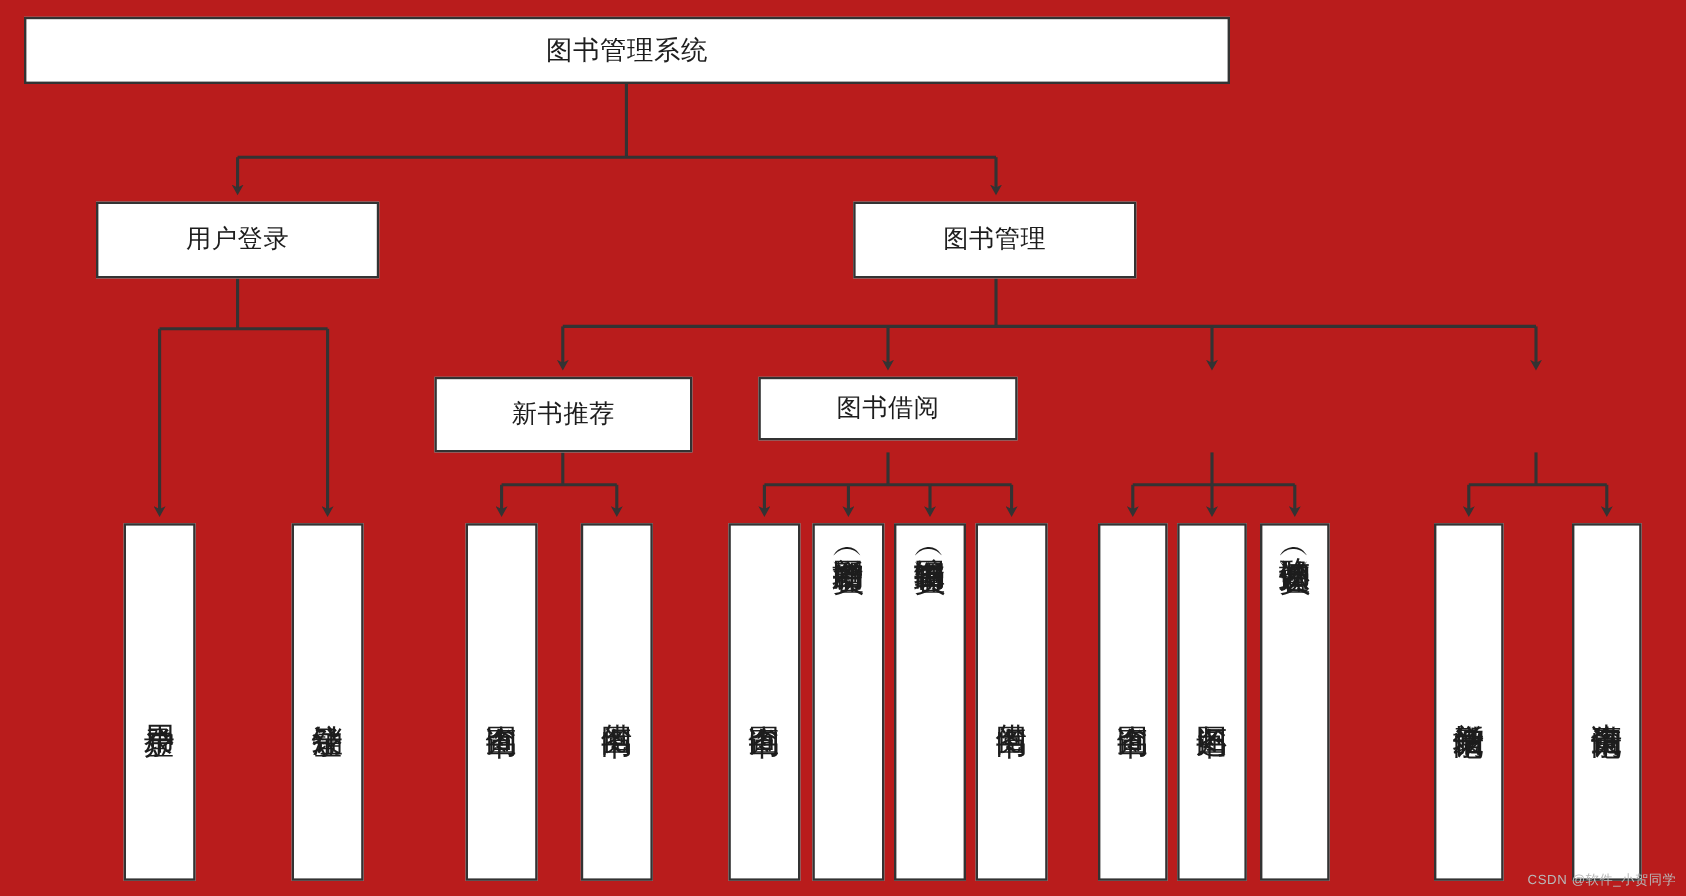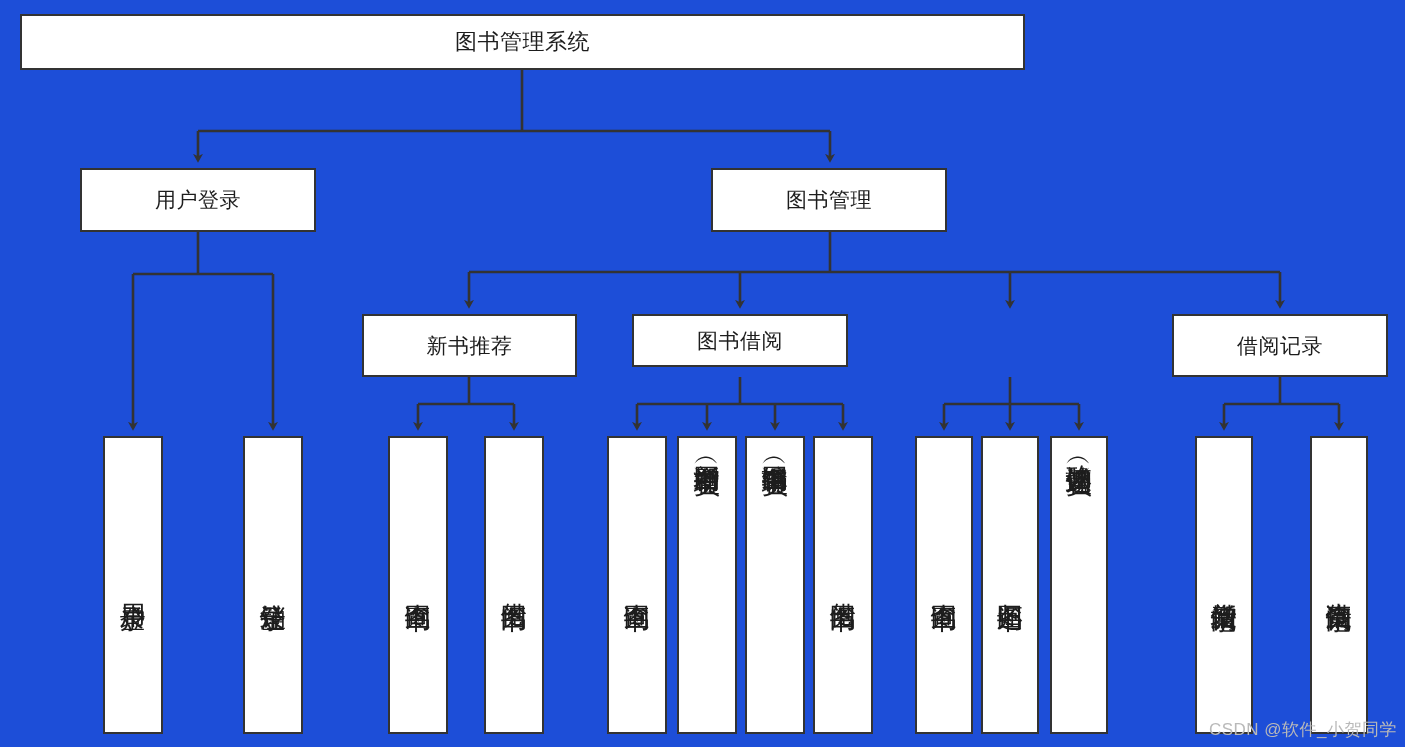--- a/index.html
+++ b/index.html
@@ -8,21 +8,21 @@
     padding: 0;
     background: #ffffff;
   }
   body {
     font-family: "Liberation Sans", "DejaVu Sans", sans-serif;
   }
   #canvas {
     position: relative;
     width: 1405px;
     height: 747px;
-    background: #1d4ed8;
+    background: #b91c1c;
     overflow: hidden;
   }
   svg.edges {
     position: absolute;
     left: 0;
     top: 0;
     width: 1405px;
     height: 747px;
     pointer-events: none;
   }
@@ -65,21 +65,21 @@
     white-space: nowrap;
   }
   .node.vert.centered {
     align-items: center;
     padding-top: 0;
   }
   .watermark {
     position: absolute;
     right: 8px;
     bottom: 6px;
-    font-size: 17px;
+    font-size: 11px;
     color: #b9b9b9;
     white-space: nowrap;
     z-index: 5;
     letter-spacing: 0.5px;
   }
 </style>
 </head>
 <body>
 
 <div id="canvas">
@@ -144,23 +144,20 @@
   <div class="node horiz" style="left:711px; top:168px; width:236px; height:64px;">
     <span class="lbl">图书管理</span>
   </div>
 
   <div class="node horiz" style="left:362px; top:314px; width:215px; height:63px;">
     <span class="lbl">新书推荐</span>
   </div>
   <div class="node horiz" style="left:632px; top:314px; width:216px; height:53px;">
     <span class="lbl">图书借阅</span>
   </div>
-  <div class="node horiz" style="left:1172px; top:314px; width:216px; height:63px;">
-    <span class="lbl">借阅记录</span>
-  </div>
 
   <div class="node vert centered" style="left:103px; top:436px; width:60px; height:298px;">
     <span class="lbl">用户登录</span>
   </div>
   <div class="node vert centered" style="left:243px; top:436px; width:60px; height:298px;">
     <span class="lbl">注销登录</span>
   </div>
 
   <div class="node vert centered" style="left:388px; top:436px; width:60px; height:298px;">
     <span class="lbl">查询图书</span>

